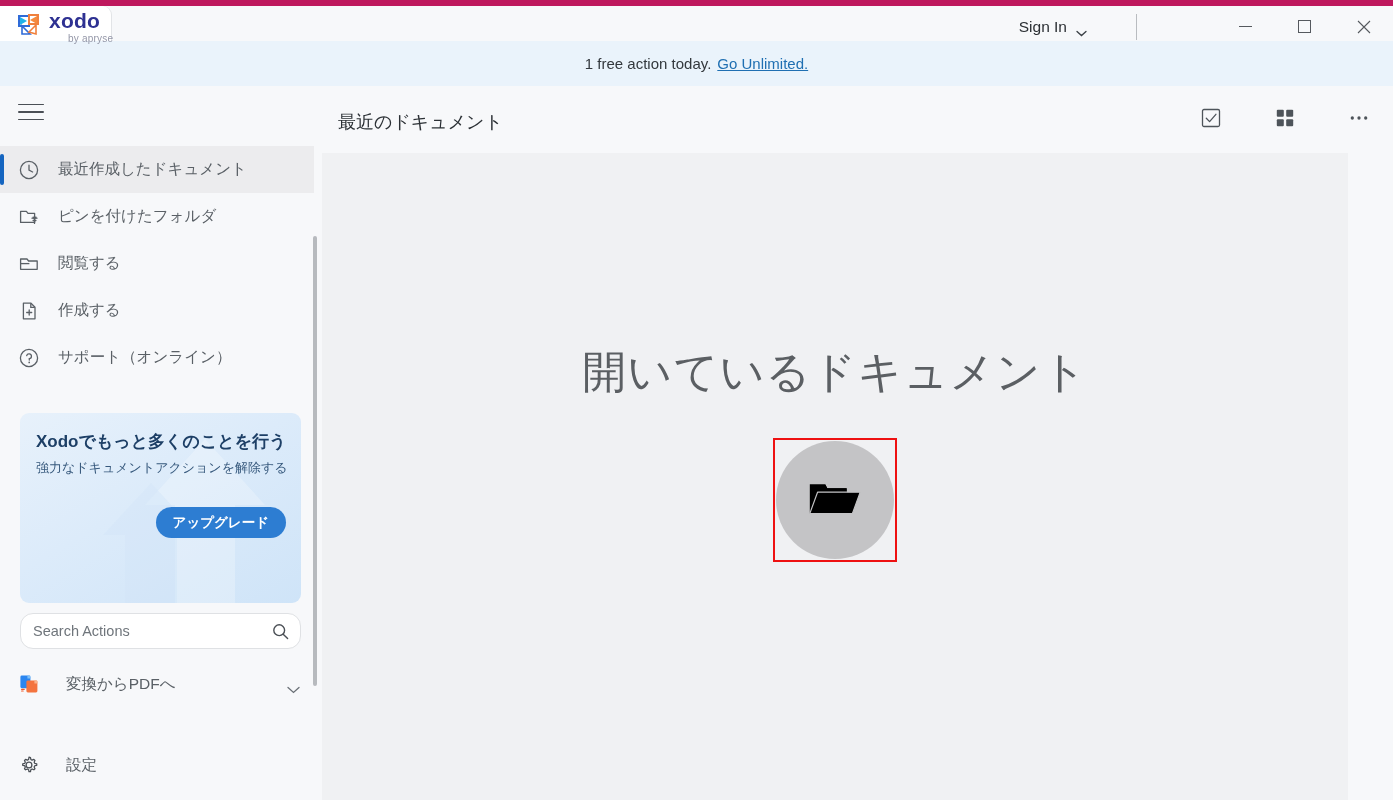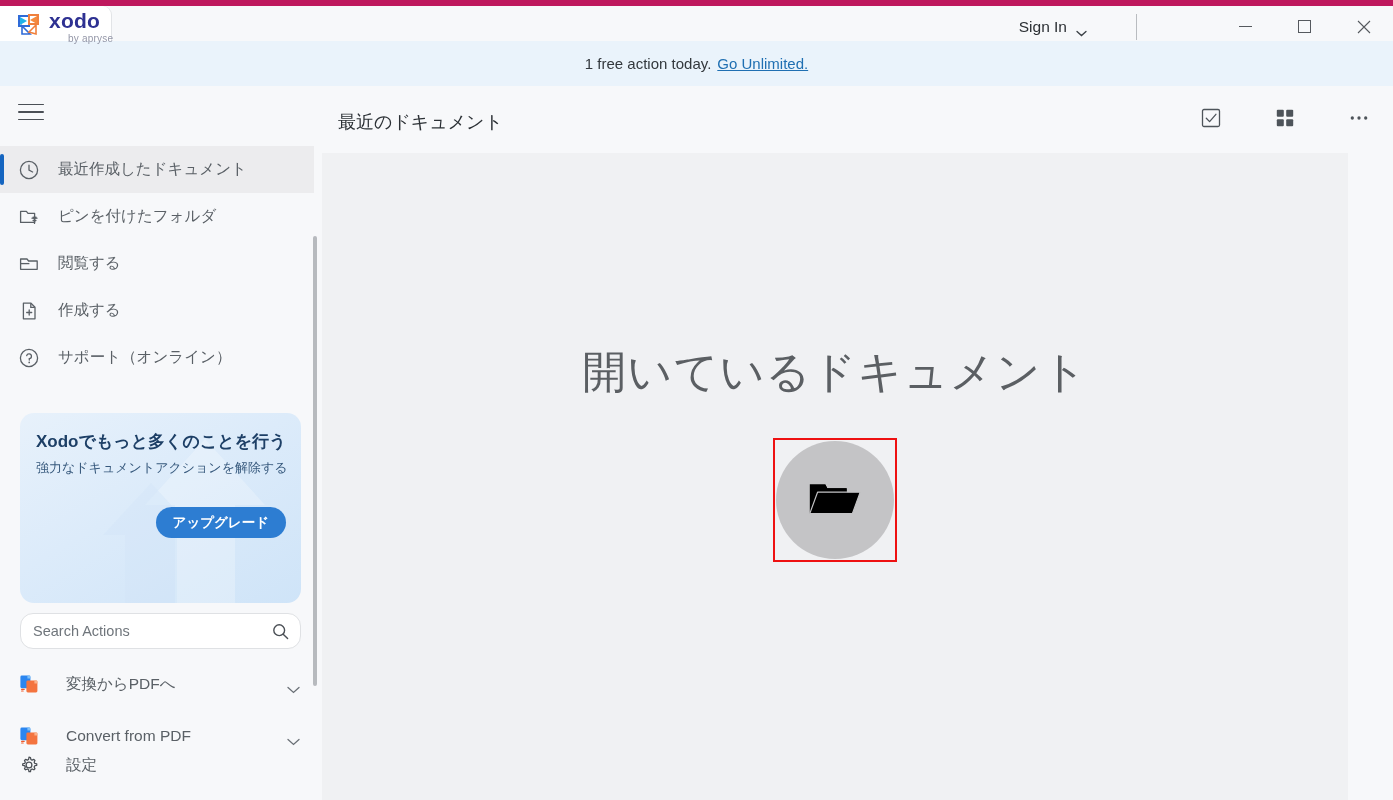--- a/index.html
+++ b/index.html
@@ -112,21 +112,21 @@
   .nav-item.active::before {
     content: ""; position: absolute; left: 0; top: 8px;
     width: 3.5px; height: 31px; background: #1565c0; border-radius: 2px;
   }
   .nav-icon { width: 22px; height: 22px; flex: none; }
 
   
   .promocard {
     position: absolute; left: 20px; top: 327px;
     width: 281px; height: 190px;
-    border-radius: 14px;
+    border-radius: 9px;
     background: linear-gradient(150deg, #e7f1fb 0%, #dcebfa 45%, #cfe4f8 100%);
     overflow: hidden;
   }
   .promocard .arrows {
     position: absolute; right: -4px; bottom: -16px; opacity: .45;
   }
   .promocard .pc-title {
     position: absolute; left: 16px; top: 17px;
     font-size: 17px; font-weight: bold; color: #1d3f66;
   }
@@ -389,37 +389,20 @@
         </svg>
       </span>
       <span class="label">変換からPDFへ</span>
       <span class="chev-row">
         <svg viewBox="0 0 13 8" width="13" height="8">
           <path d="M1 1.4 L6.5 6.4 L12 1.4" fill="none" stroke="#6a7076" stroke-width="1.3" stroke-linecap="round"></path>
         </svg>
       </span>
     </div>
 
-    <div class="action-row" style="top:628px">
-      <span class="action-icon">
-        <svg viewBox="0 0 22 22" width="22" height="22">
-          <rect x="2.4" y="2.6" width="10" height="12.6" rx="1.4" fill="#2b86f0"></rect>
-          <path d="M9.4 2.6 h1.6 a1.4 1.4 0 0 1 1.4 1.4 v1.6 h-3 Z" fill="#7fc0f7"></path>
-          <path d="M3.6 16.4 h2.6 M3.6 18 h1.6" stroke="#ef5a2a" stroke-width="1.1" stroke-linecap="round"></path>
-          <rect x="8.4" y="7.4" width="11" height="12" rx="1.4" fill="#f4743f"></rect>
-          <path d="M16.4 7.4 h1.6 a1.4 1.4 0 0 1 1.4 1.4 v1.6 h-3 Z" fill="#fbb38c"></path>
-        </svg>
-      </span>
-      <span class="label">Convert from PDF</span>
-      <span class="chev-row">
-        <svg viewBox="0 0 13 8" width="13" height="8">
-          <path d="M1 1.4 L6.5 6.4 L12 1.4" fill="none" stroke="#6a7076" stroke-width="1.3" stroke-linecap="round"></path>
-        </svg>
-      </span>
-    </div>
 
     <div class="action-row" style="top:657px">
       <span class="action-icon">
         <svg viewBox="0 0 22 22" width="22" height="22">
           <path d="M11 3.1 l1.5 .45 .35 1.9 1.2 .7 1.8-.8 1.1 1.1 -.8 1.8 .7 1.2 1.9 .35 0 1.55 -1.9 .35 -.7 1.2 .8 1.8 -1.1 1.1 -1.8-.8 -1.2 .7 -.35 1.9 -1.55 0 -.35-1.9 -1.2-.7 -1.8 .8 -1.1-1.1 .8-1.8 -.7-1.2 -1.9-.35 0-1.55 1.9-.35 .7-1.2 -.8-1.8 1.1-1.1 1.8 .8 1.2-.7 .35-1.9 Z" fill="none" stroke="#4a4f55" stroke-width="1.25" stroke-linejoin="round"></path>
           <circle cx="11" cy="11" r="2.9" fill="none" stroke="#4a4f55" stroke-width="1.25"></circle>
         </svg>
       </span>
       <span class="label">設定</span>
     </div>

